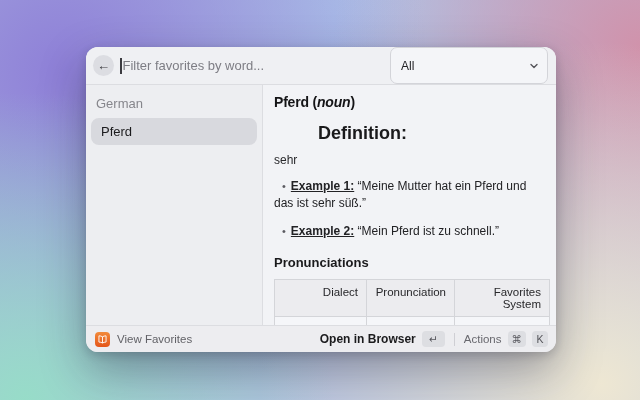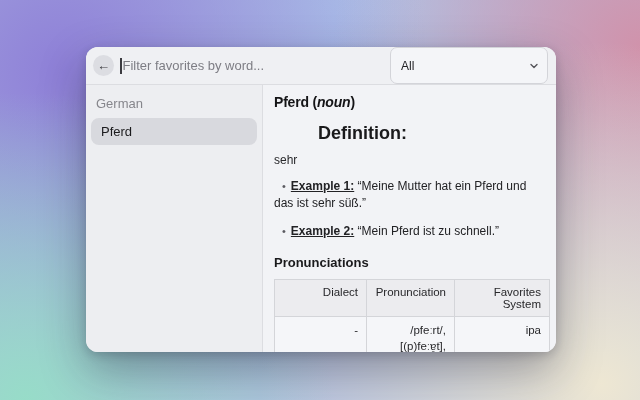--- a/index.html
+++ b/index.html
@@ -170,14 +170,37 @@
           <tr>
             <td>-</td>
             <td>/pfeːrt/, [(p)feːɐ̯t], /feːrt/, [feːɐ̯t], [fɛɐ̯t], /pfɛrt/, [pfɛrt]</td>
             <td>ipa</td>
           </tr>
         </tbody>
       </table>
     </div>
   </div>
 
+  <div class="footer">
+    <span class="app-icon">
+      <svg width="11" height="11" viewBox="0 0 24 24">
+        <path d="M12 6.2 C10 4.6 7.2 4 4.2 4 V17.6 C7.2 17.6 10 18.2 12 19.7 C14 18.2 16.8 17.6 19.8 17.6 V4 C16.8 4 14 4.6 12 6.2 Z" fill="none" stroke="#ffffff" stroke-width="2" stroke-linejoin="round"></path>
+        <line x1="12" y1="6.2" x2="12" y2="19.7" stroke="#ffffff" stroke-width="2"></line>
+      </svg>
+    </span>
+    <span class="footer-app-name">View Favorites</span>
+    <span class="footer-spacer"></span>
+
+    <button class="footer-action">
+      <span class="primary-label">Open in Browser</span>
+      <span class="keycap wide">↵</span>
+    </button>
+
+    <span class="footer-divider"></span>
+
+    <button class="footer-action">
+      <span class="secondary-label">Actions</span>
+      <span class="keycap">⌘</span>
+      <span class="keycap">K</span>
+    </button>
+  </div>
 
 </div>
 
 </body></html>

